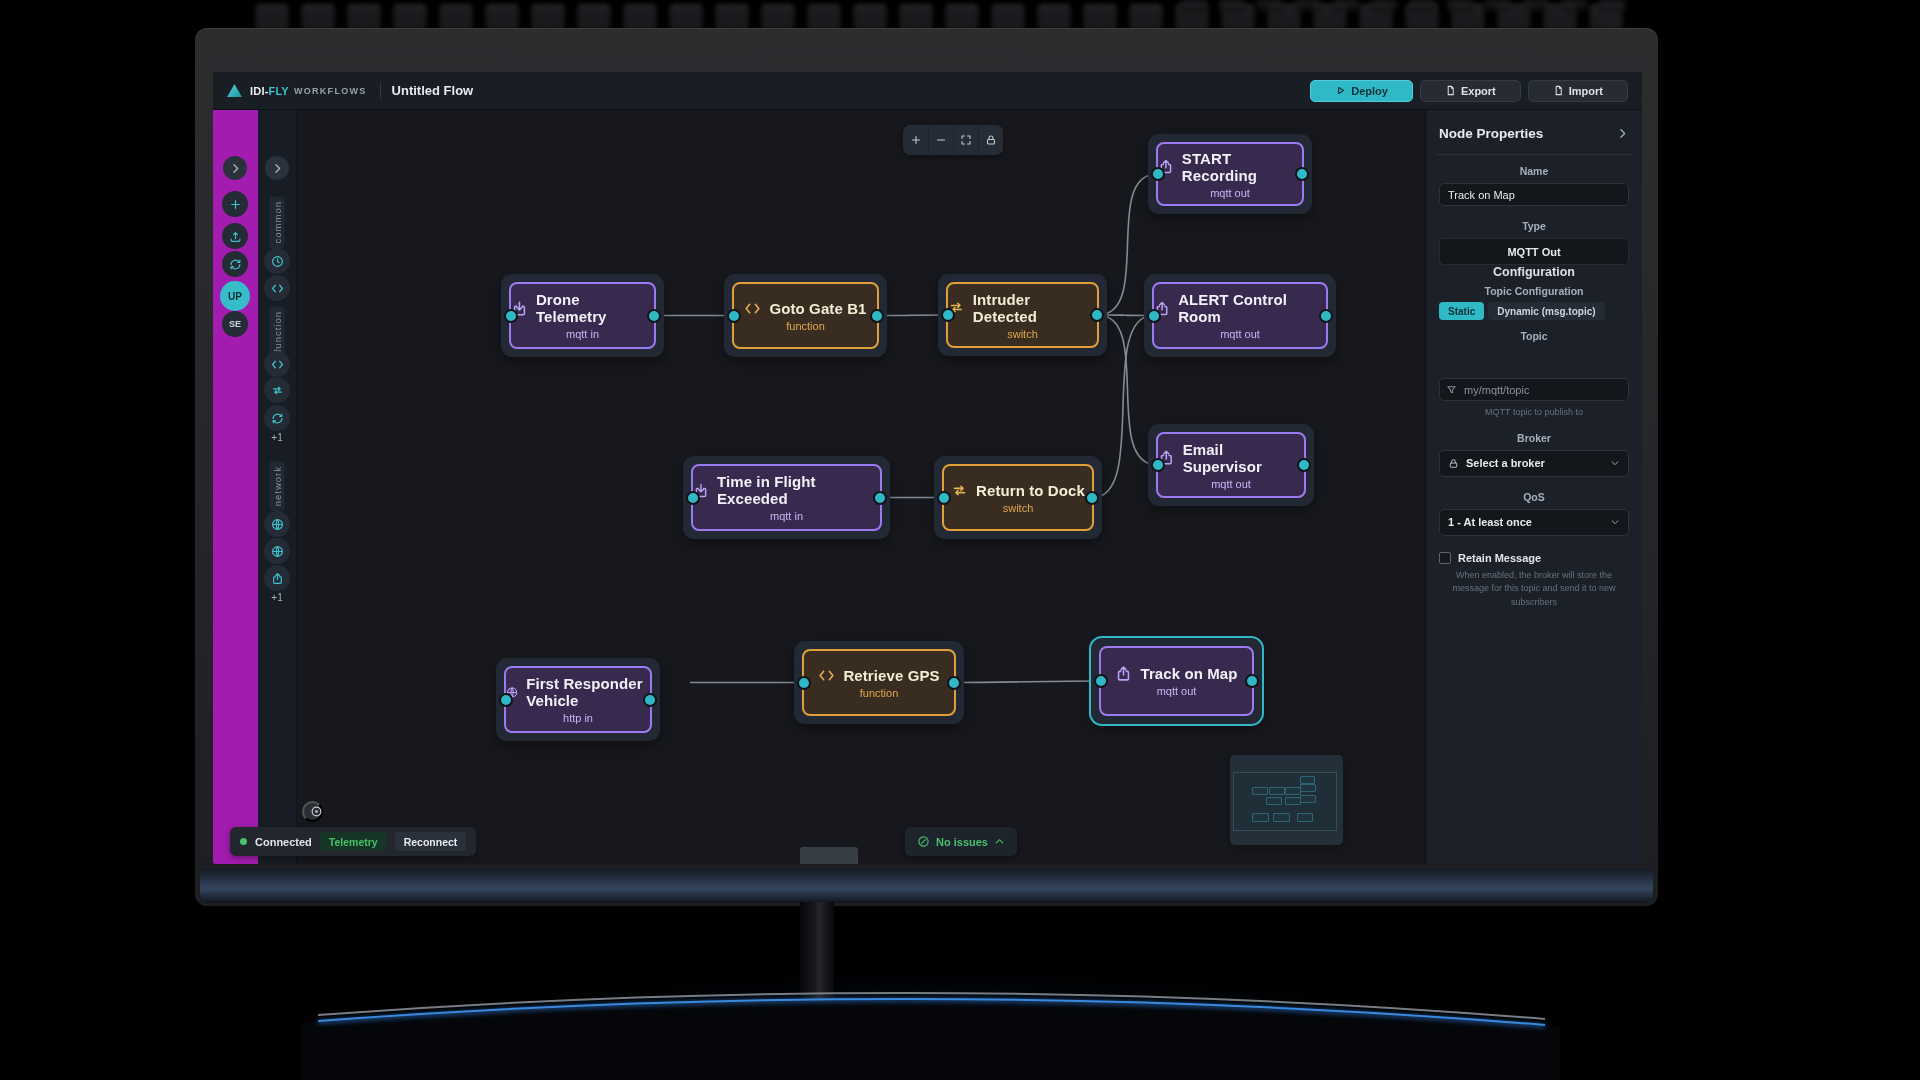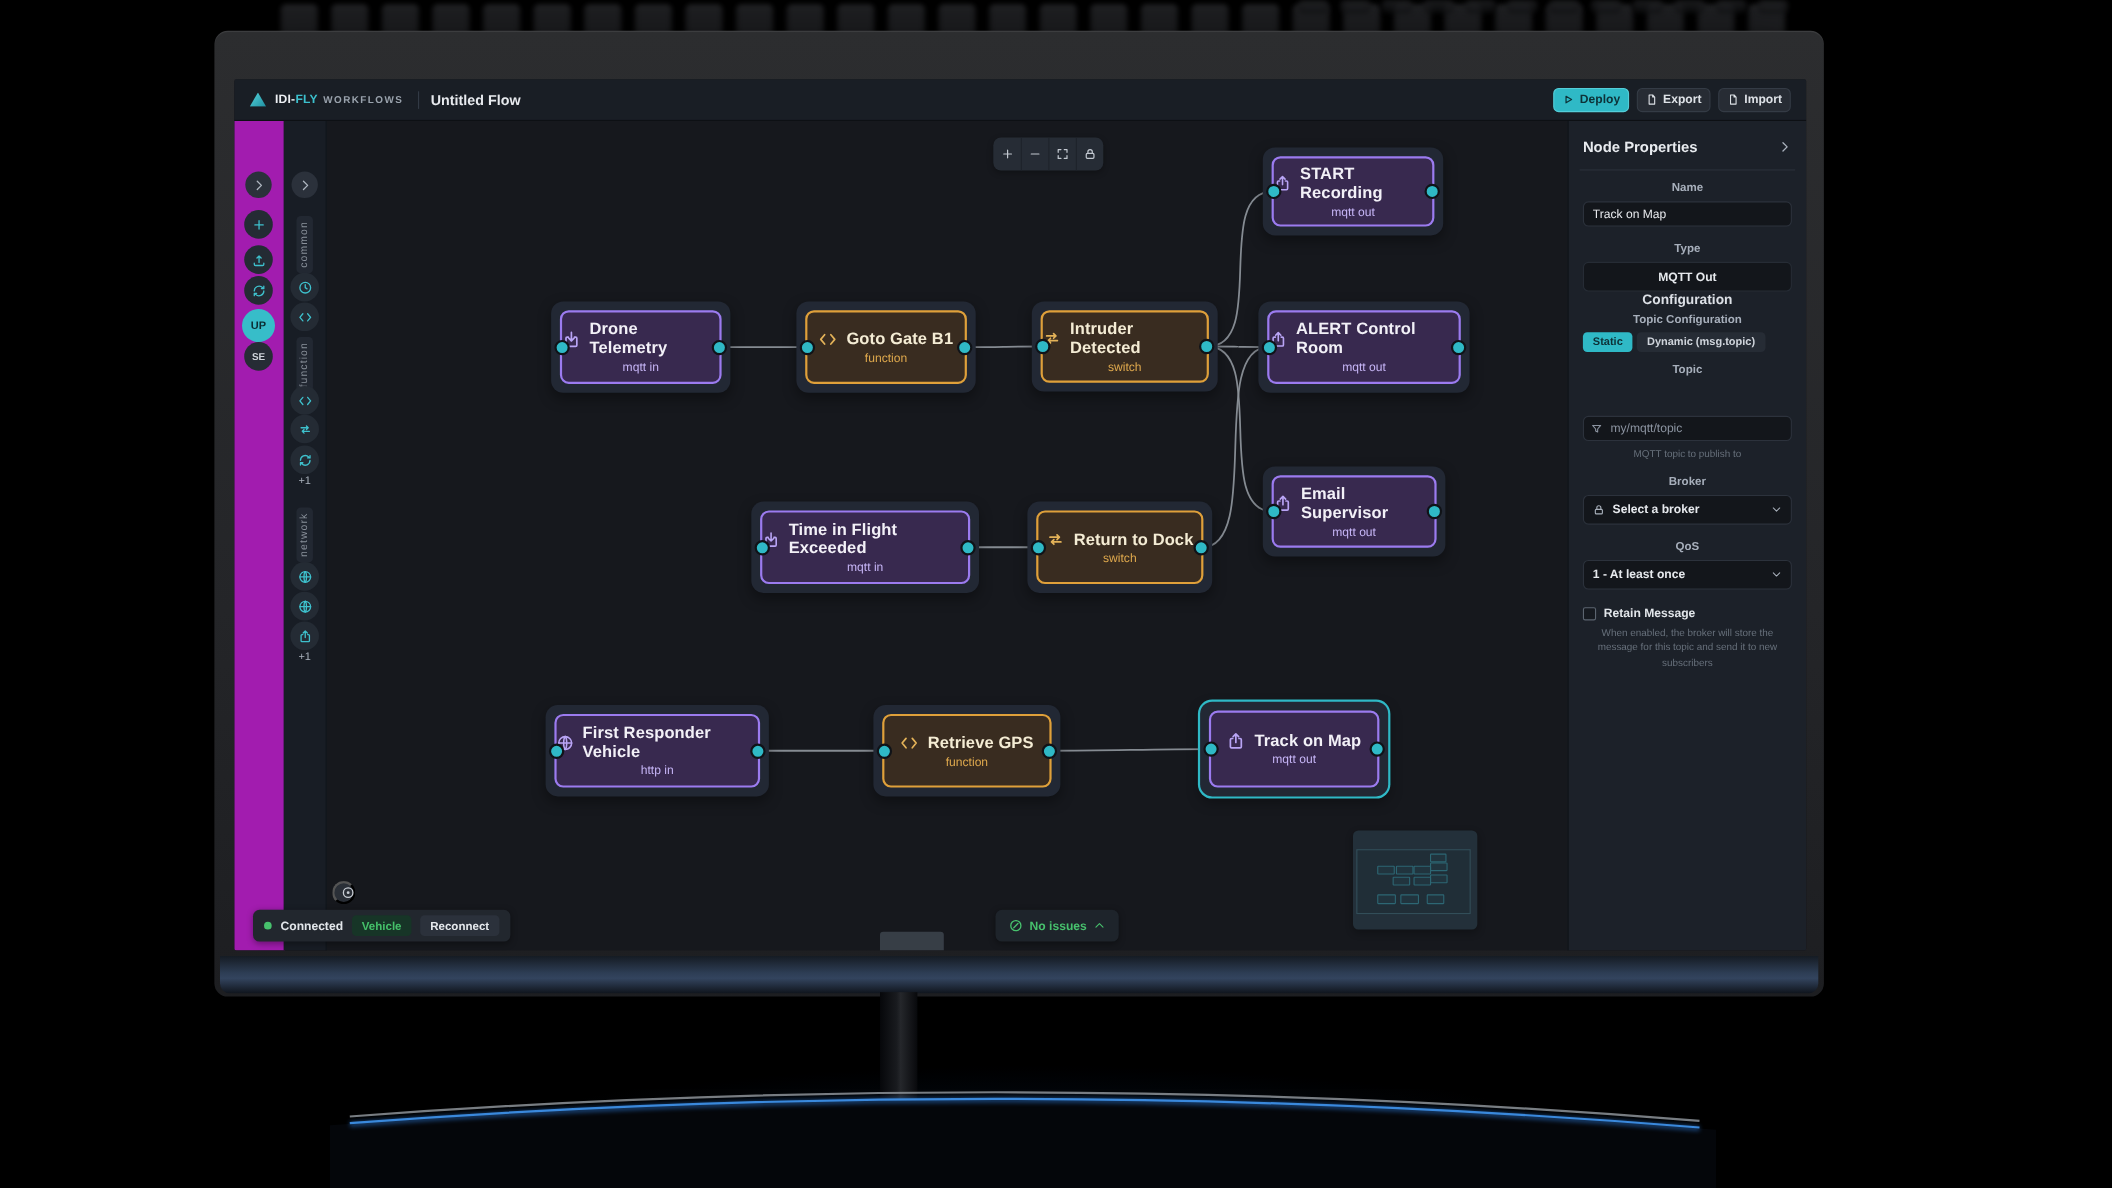--- a/index.html
+++ b/index.html
@@ -28,21 +28,21 @@
           border-bottom:1px solid #0d1014;display:flex;align-items:center;z-index:20;box-sizing:border-box;}
   .logo-tri{width:15px;height:13px;margin-left:14px;
           clip-path:polygon(50% 0,100% 100%,0 100%);
           background:linear-gradient(135deg,#55d4dc,#1f8fa0);}
   .brand{margin-left:8px;font-size:11px;font-weight:700;color:#eceff3;letter-spacing:.2px;}
   .brand .fly{color:#3cc0cd;}
   .brand-suffix{margin-left:5px;font-size:9px;font-weight:700;color:#99a2ac;letter-spacing:1.3px;}
   .hdr-divider{width:1px;height:16px;background:#323a45;margin:0 11px 0 13px;}
   .flow-title{font-size:13px;font-weight:700;color:#e7eaee;}
   .hdr-actions{margin-left:auto;margin-right:14px;display:flex;gap:7px;}
-  .btn{display:flex;align-items:center;gap:5px;height:22px;padding:0 7px;border-radius:5px;
+  .btn{display:flex;align-items:center;gap:5px;height:22px;padding:0 24px;border-radius:5px;
        font-size:11px;font-weight:700;border:1px solid transparent;cursor:pointer;}
   .btn .ic{display:inline-flex;}
   .btn-deploy{background:#2fb9c6;color:#0d3238;border-color:#54cdd8;}
   .btn-dark{background:#272c34;color:#dde1e6;border-color:#343b45;}
   
   .rail1{position:absolute;left:0;top:38px;bottom:0;width:45px;background:#a21caf;z-index:10;
          border-right:1px solid #11151a;}
   .rail2{position:absolute;left:45px;top:38px;bottom:0;width:38px;background:#181d25;z-index:10;
          border-right:1px solid #10141a;}
   .circle-btn{position:absolute;border-radius:50%;display:grid;place-items:center;
@@ -452,21 +452,21 @@
                   <path d="M5 9h12M14 6l3 3-3 3M19 15H7M10 12l-3 3 3 3"></path>
                 </svg>
               </span>
          <span class="ntitle">Return to Dock</span>
        </div>
        <div class="nsub">switch</div>
      </div>
      <span class="port pl"></span>
      <span class="port pr"></span>
    </div>
-        <div class="node purple " style="left:283px;top:569px;width:203px;height:83px">
+        <div class="node purple " style="left:283px;top:586px;width:164px;height:83px">
      <div class="node-box">
        <div class="trow">
          <span class="nicon ic" style="width:17px;height:17px">
                 <svg viewBox="0 0 24 24" fill="none" stroke="currentColor" stroke-width="2.2" stroke-linecap="round" stroke-linejoin="round">
                   <circle cx="12" cy="12" r="9"></circle>
                   <path d="M3 12h18M12 3c2.8 2.7 2.8 15.3 0 18M12 3c-2.8 2.7-2.8 15.3 0 18"></path>
                 </svg>
               </span>
          <span class="ntitle">First Responder Vehicle</span>
        </div>
@@ -561,21 +561,21 @@
             <circle cx="12" cy="12" r="2.4" fill="currentColor" stroke="none"></circle>
           </svg>
         </span>
     </button>
 
     <div class="stand-cap"></div>
 
     <div class="status-bar">
       <span class="dot"></span>
       <span class="st-connected">Connected</span>
-      <button class="pill pill-settings" style="border:none;font-family:inherit">Vehicle</button>
+      <button class="pill pill-settings" style="border:none;font-family:inherit">Telemetry</button>
       <button class="pill pill-reconnect" style="border:none;font-family:inherit">Reconnect</button>
     </div>
 
     <button class="issues-pill" style="border:none;font-family:inherit">
       <span class="ic" style="width:13px;height:13px">
           <svg viewBox="0 0 24 24" fill="none" stroke="currentColor" stroke-width="2.2" stroke-linecap="round" stroke-linejoin="round">
             <circle cx="12" cy="12" r="8.5"></circle>
             <path d="M8.5 15.5l7-7"></path>
           </svg>
         </span>

